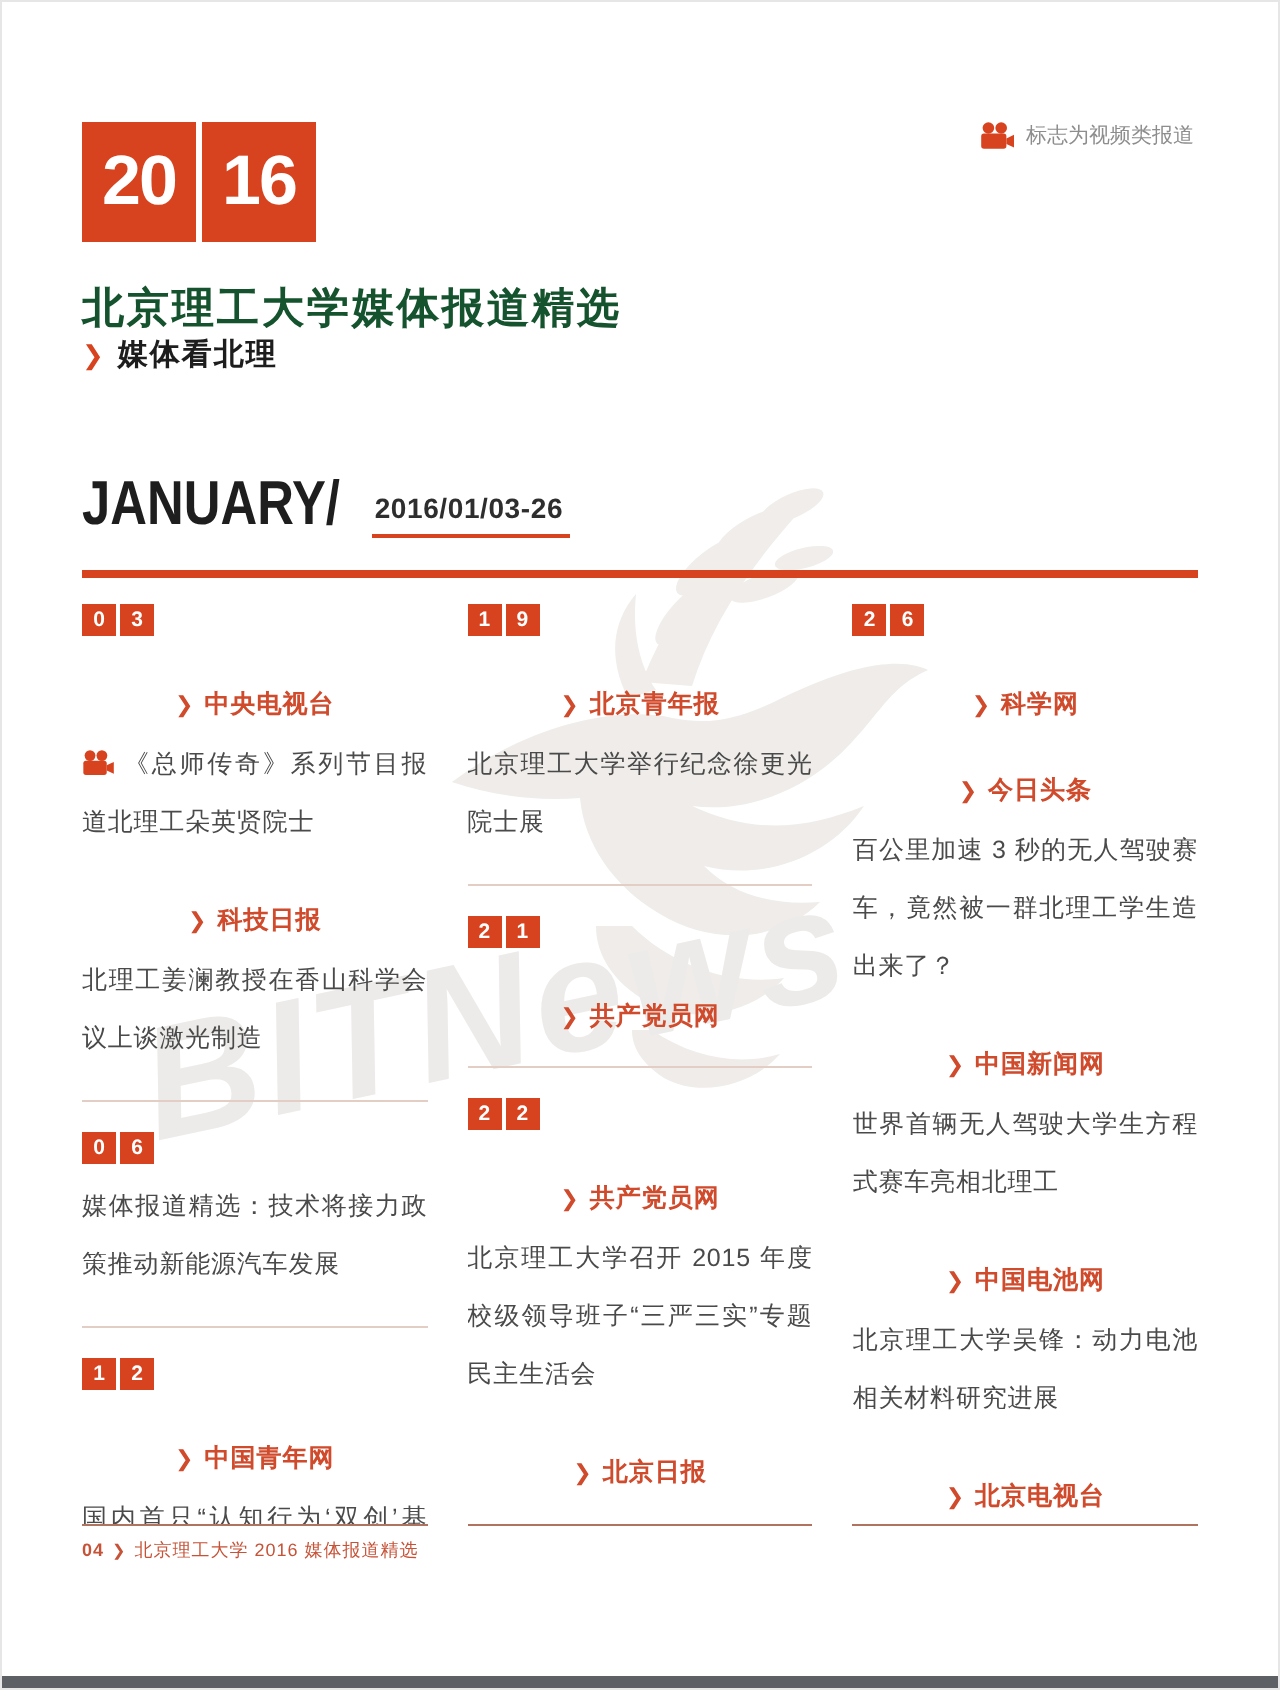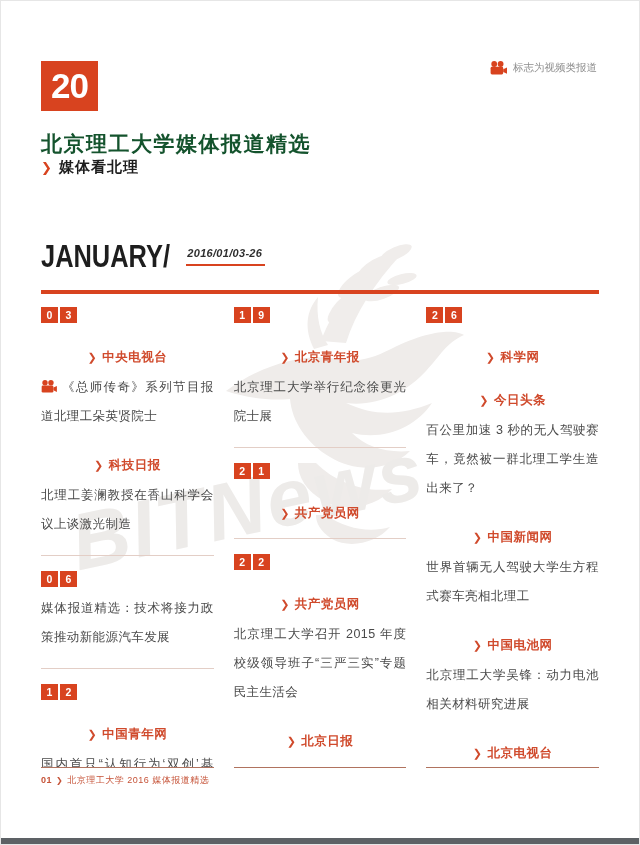--- a/index.html
+++ b/index.html
@@ -21,39 +21,39 @@
     color:#edebe9;transform:rotate(-12deg);transform-origin:left top;white-space:nowrap;
   }
   .content{position:relative;z-index:1;padding:0 40px;}
   
   .legend{
     position:absolute;top:60px;right:42px;display:flex;align-items:flex-start;gap:6px;
     color:#8d8d8d;font-size:10.5px;z-index:2;
   }
   .yearlogo{display:flex;gap:3px;padding-top:60px;}
   .yearbox{
-    width:57px;height:50px;background:var(--accent);color:#fff;
+    width:57px;height:60px;background:var(--accent);color:#fff;
     font-weight:bold;font-size:35px;display:flex;align-items:center;justify-content:center;
     letter-spacing:-1px;
   }
   .title{
     margin:19px 0 0 0;font-size:21px;font-weight:bold;color:#14532d;
     letter-spacing:1.5px;
   }
   .subtitle{font-size:15px;font-weight:bold;color:#1d1d1d;letter-spacing:1px;}
   .subtitle .chev{color:var(--accent);margin-right:6px;font-size:13px;}
   
-  .monthrow{display:flex;align-items:center;margin-top:62px;}
+  .monthrow{display:flex;align-items:flex-end;margin-top:47px;}
   .month{
     display:inline-block;font-size:31px;font-weight:800;color:#1e1e1e;
     letter-spacing:0px;transform:scaleX(.82);transform-origin:left bottom;margin-right:-22px;
   }
   .range{
-    font-size:11px;font-weight:bold;color:#2e2e2e;letter-spacing:.3px;
-    border-bottom:2px solid var(--accent);padding:0 3px 5px 1px;margin-left:10px;margin-bottom:1px;font-style:italic;
+    font-size:14px;font-weight:bold;color:#2e2e2e;letter-spacing:.3px;
+    border-bottom:2px solid var(--accent);padding:0 3px 5px 1px;margin-left:10px;margin-bottom:1px;
   }
   .rule{height:4px;background:var(--accent);margin-top:15px;}
   
   .cols{display:flex;gap:20px;height:465px;margin-top:9px;}
   .col{flex:1;min-width:0;border-bottom:1px solid #b0735f;box-sizing:border-box;overflow:hidden;}
   .badge{display:flex;gap:2px;margin-top:15px;}
   .col .badge:first-child{margin-top:4px;}
   .db{
     width:17px;height:16px;background:var(--accent);color:#fff;
     font-size:10.5px;font-weight:bold;display:flex;align-items:center;justify-content:center;
@@ -106,20 +106,21 @@
         <path d="M13.2 8.2 L17 6.4 L17 12.8 L13.2 11 Z"></path>
       </g>
     </svg>
     <span>标志为视频类报道</span>
   </div>
 
   <div class="content">
 
     <div class="yearlogo">
       <span class="yearbox">20</span>
+      <span class="yearbox">16</span>
     </div>
 
     <h1 class="title">北京理工大学媒体报道精选</h1>
     <div class="subtitle">
       <span class="chev">❯</span><span>媒体看北理</span>
     </div>
 
     <div class="monthrow">
       <span class="month">JANUARY/</span>
       <span class="range">2016/01/03-26</span>
@@ -189,18 +190,18 @@
           <div class="txt">百公里加速 3 秒的无人驾驶赛车，竟然被一群北理工学生造出来了？</div>
           <div class="src"><span class="chev">❯</span><span class="srcname">中国新闻网</span></div>
           <div class="txt">世界首辆无人驾驶大学生方程式赛车亮相北理工</div>
           <div class="src"><span class="chev">❯</span><span class="srcname">中国电池网</span></div>
           <div class="txt">北京理工大学吴锋：动力电池相关材料研究进展</div>
           <div class="src"><span class="chev">❯</span><span class="srcname">北京电视台</span></div>
         </div>
       </div>
 
     <div class="footer">
-      <span class="pageno">01</span><span class="chev">❯</span><span>北京理工大学 2016 媒体报道精选</span>
+      <span class="pageno">04</span><span class="chev">❯</span><span>北京理工大学 2016 媒体报道精选</span>
     </div>
   </div>
 
   <div class="bottom-strip"></div>
 </div>
 
 </body></html>

